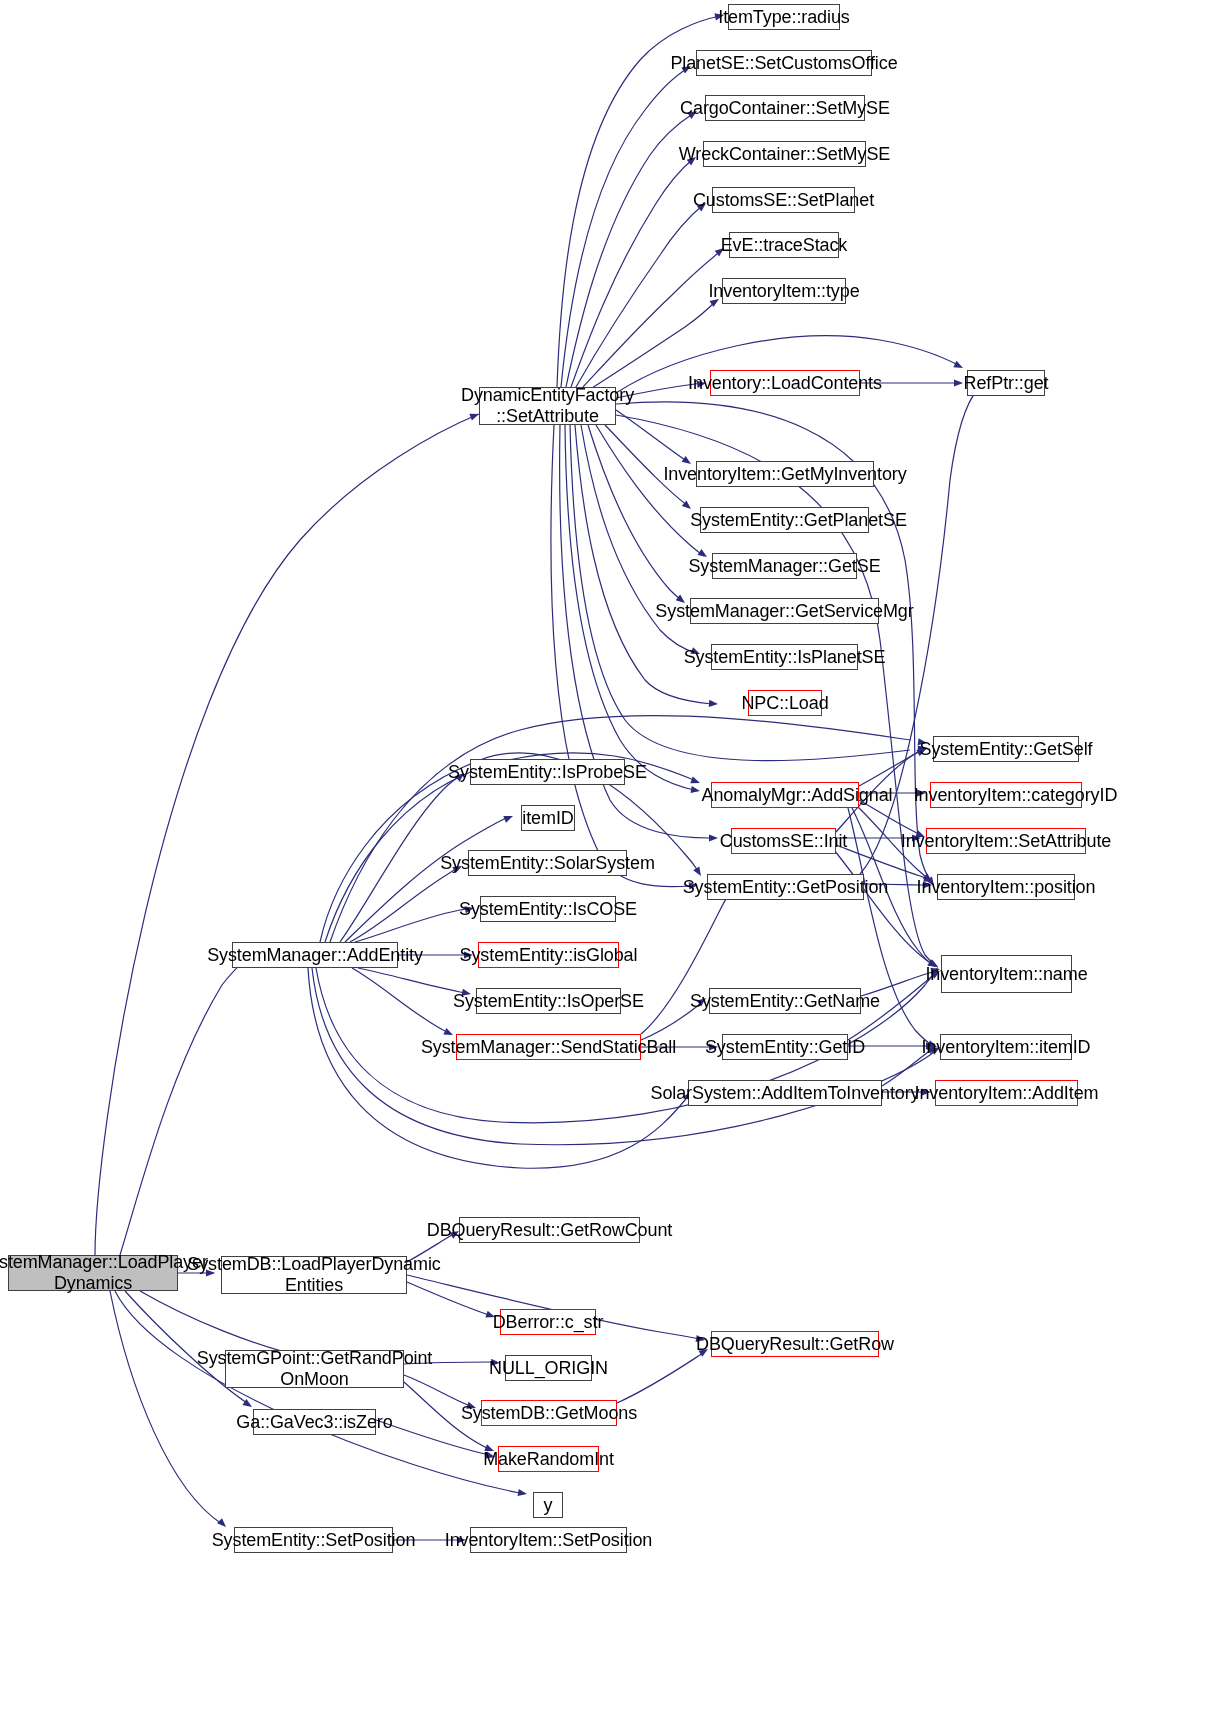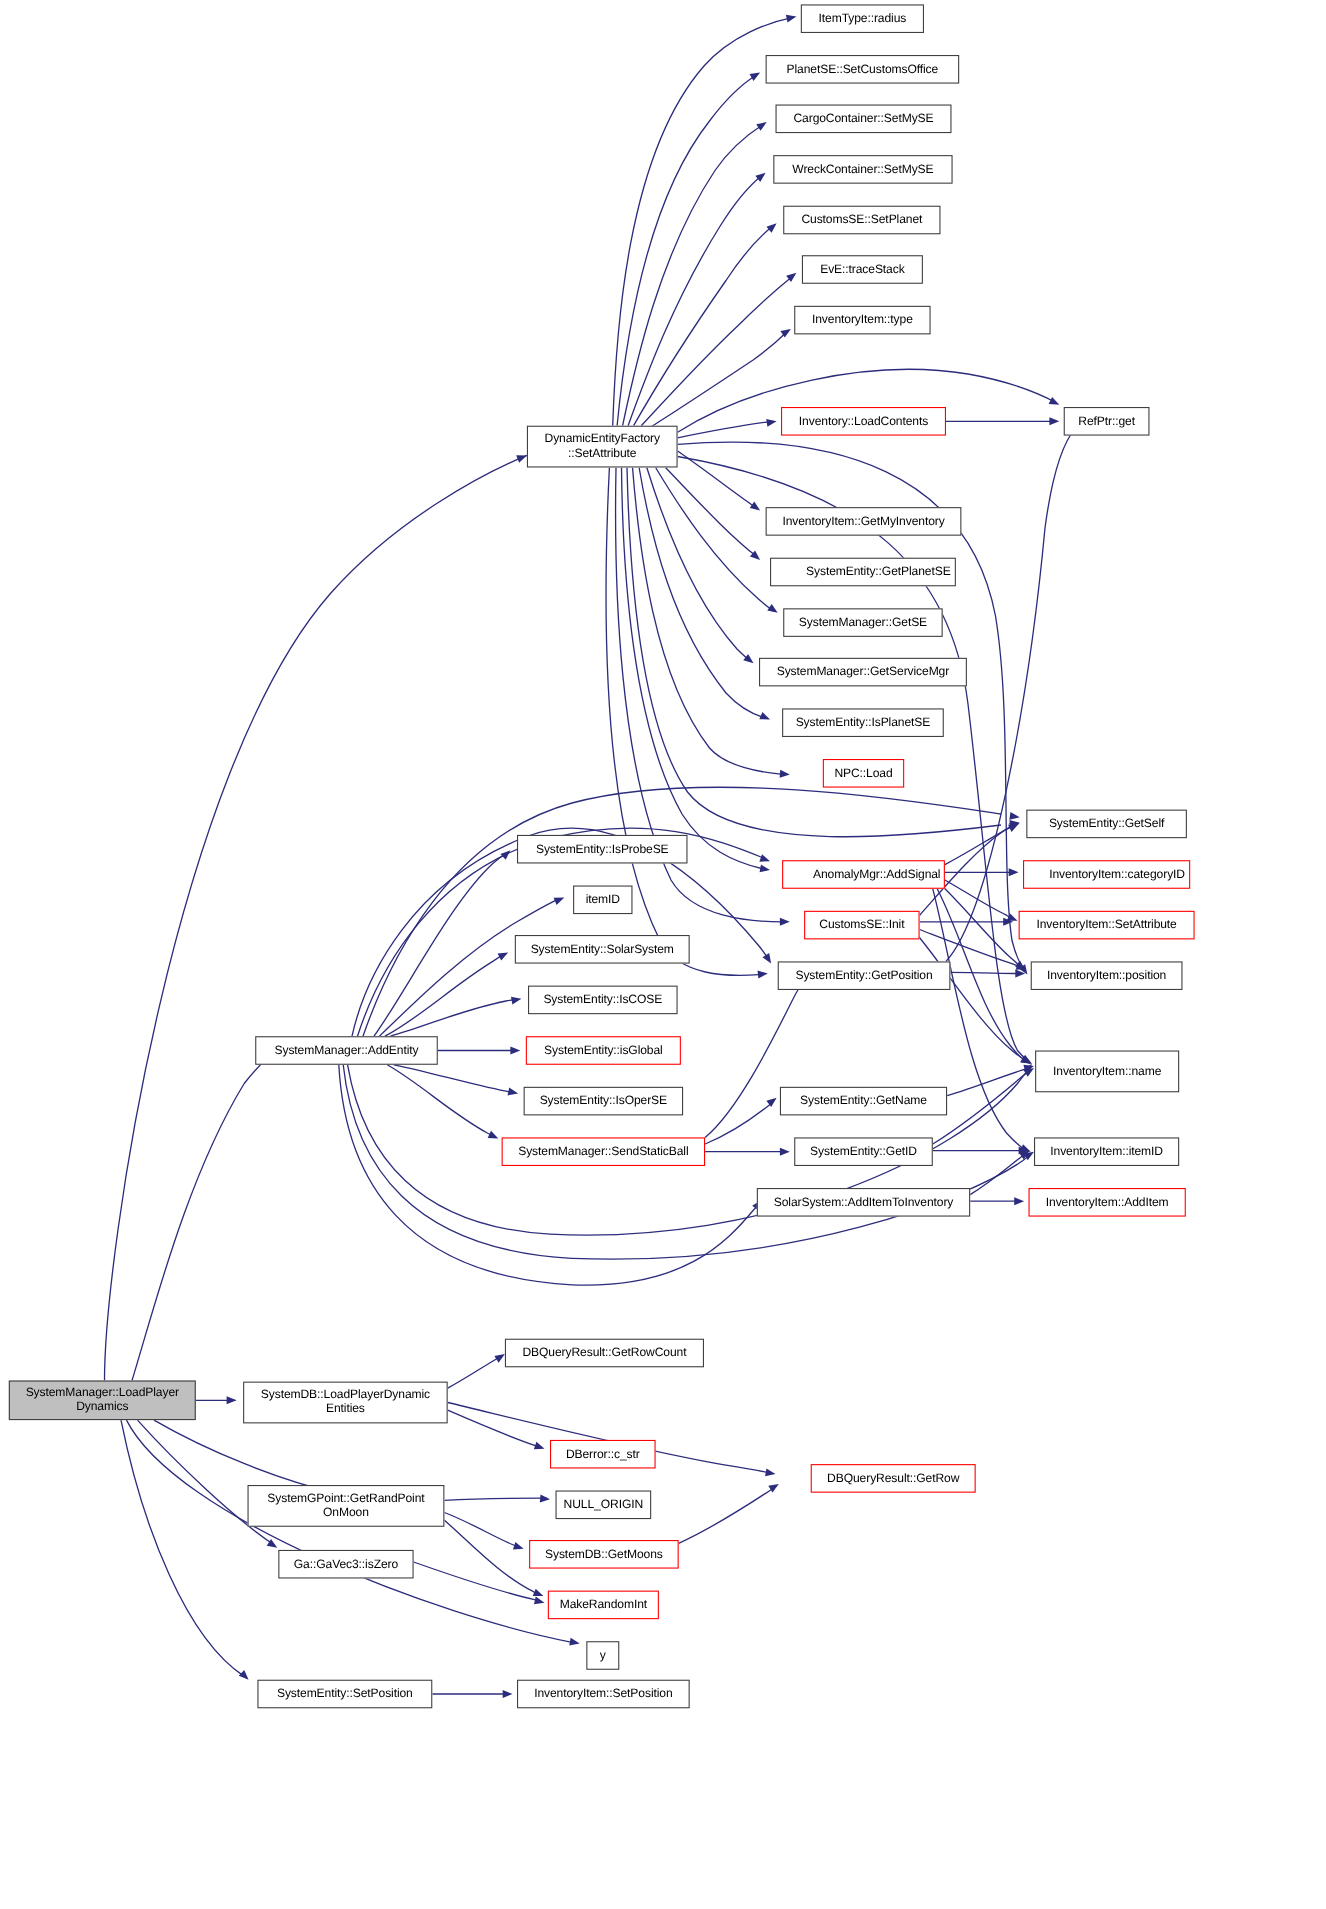--- a/index.html
+++ b/index.html
@@ -16,21 +16,21 @@
   .node{
     position:absolute;
     box-sizing:border-box;
     display:flex;
     align-items:center;
     justify-content:center;
     text-align:center;
     background:#ffffff;
     border:1px solid #404040;
     color:#000000;
-    font-size:11px;
+    font-size:18px;
     line-height:1.16;
     letter-spacing:-0.1px;
     white-space:pre-line;
     padding:0 4px;
   }
   .node.red{border-color:#ff0000;}
   .node.root{background:#bfbfbf;border-color:#404040;}
 </style>
 </head>
 <body>
@@ -217,21 +217,21 @@
     <div class="node" style="left: 476px; top: 988px; width: 145px; height: 26px;">SystemEntity::IsOperSE</div>
     <div class="node red" style="left: 456px; top: 1034px; width: 185px; height: 26px;">SystemManager::SendStaticBall</div>
     <div class="node" style="left: 722px; top: 1034px; width: 126px; height: 26px;">SystemEntity::GetID</div>
     <div class="node" style="left: 940px; top: 1034px; width: 132px; height: 26px;">InventoryItem::itemID</div>
     <div class="node" style="left: 688px; top: 1080px; width: 194px; height: 26px;">SolarSystem::AddItemToInventory</div>
     <div class="node red" style="left: 935px; top: 1080px; width: 143px; height: 26px;">InventoryItem::AddItem</div>
     <div class="node" style="left: 459px; top: 1217px; width: 181px; height: 26px;">DBQueryResult::GetRowCount</div>
     <div class="node" style="left: 221px; top: 1256px; width: 186px; height: 38px;">SystemDB::LoadPlayerDynamic
 Entities</div>
     <div class="node red" style="left: 500px; top: 1309px; width: 96px; height: 26px;">DBerror::c_str</div>
-    <div class="node red" style="left: 737px; top: 1331px; width: 150px; height: 26px;">DBQueryResult::GetRow</div>
+    <div class="node red" style="left: 711px; top: 1331px; width: 168px; height: 26px;">DBQueryResult::GetRow</div>
     <div class="node" style="left: 225px; top: 1350px; width: 179px; height: 38px;">SystemGPoint::GetRandPoint
 OnMoon</div>
     <div class="node" style="left: 505px; top: 1355px; width: 87px; height: 26px;">NULL_ORIGIN</div>
     <div class="node red" style="left: 481px; top: 1400px; width: 136px; height: 26px;">SystemDB::GetMoons</div>
     <div class="node red" style="left: 498px; top: 1446px; width: 101px; height: 26px;">MakeRandomInt</div>
     <div class="node" style="left: 253px; top: 1409px; width: 123px; height: 26px;">Ga::GaVec3::isZero</div>
     <div class="node" style="left: 533px; top: 1492px; width: 30px; height: 26px;">y</div>
     <div class="node" style="left: 234px; top: 1527px; width: 159px; height: 26px;">SystemEntity::SetPosition</div>
     <div class="node" style="left: 470px; top: 1527px; width: 157px; height: 26px;">InventoryItem::SetPosition</div>
   </div>

